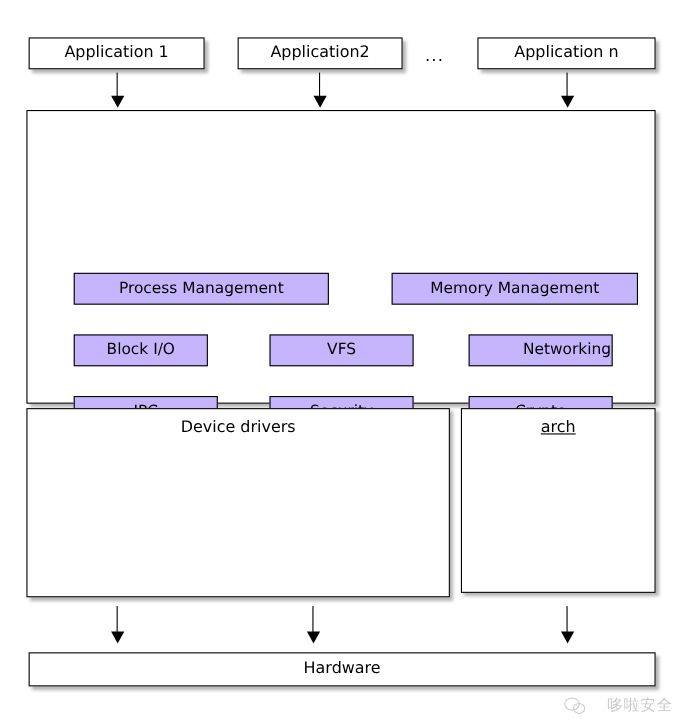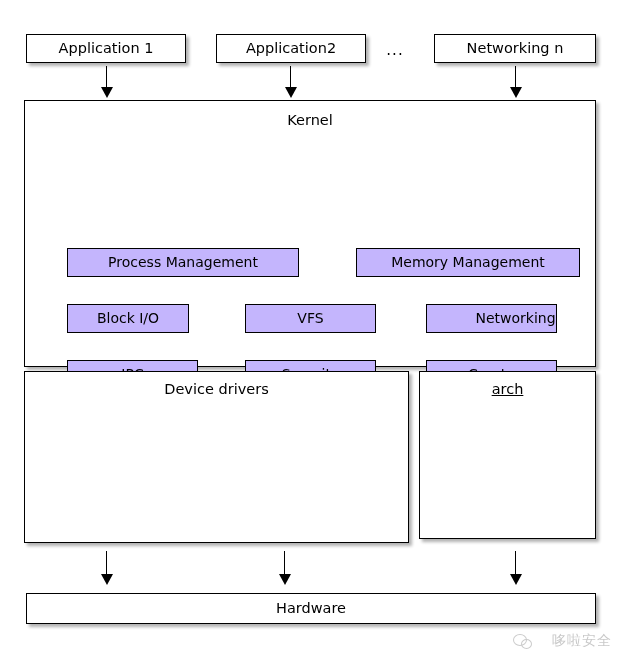--- a/index.html
+++ b/index.html
@@ -129,39 +129,38 @@
     <span>Application 1</span>
   </div>
 
   <div class="box" style="left:216px; top:34px; width:150px; height:29px; font-size:14.5px;">
     <span>Application2</span>
   </div>
 
   <div class="ellipsis" style="left:375px; top:43px; width:40px;">...</div>
 
   <div class="box" style="left:434px; top:34px; width:162px; height:29px; font-size:14.5px;">
-    <span>Networking n</span>
+    <span>Application n</span>
   </div>
 
   <div class="arrow" style="left:100px; top:66px;">
     <div class="stem" style="height:23px;"></div>
     <div class="head" style="top:21px;"></div>
   </div>
   <div class="arrow" style="left:284px; top:66px;">
     <div class="stem" style="height:23px;"></div>
     <div class="head" style="top:21px;"></div>
   </div>
   <div class="arrow" style="left:509px; top:66px;">
     <div class="stem" style="height:23px;"></div>
     <div class="head" style="top:21px;"></div>
   </div>
 
   <div class="panel" style="left:24px; top:100px; width:572px; height:267px;">
 
-    <div class="panel-title" style="top:11px;">Kernel</div>
 
     <div class="plain" style="left:42px; top:147px; width:232px; height:29px; font-size:14px;">
       <span>Process Management</span>
     </div>
     <div class="plain" style="left:331px; top:147px; width:224px; height:29px; font-size:14px;">
       <span>Memory Management</span>
     </div>
 
     <div class="plain" style="left:42px; top:203px; width:122px; height:29px; font-size:14px;">
       <span>Block I/O</span>

